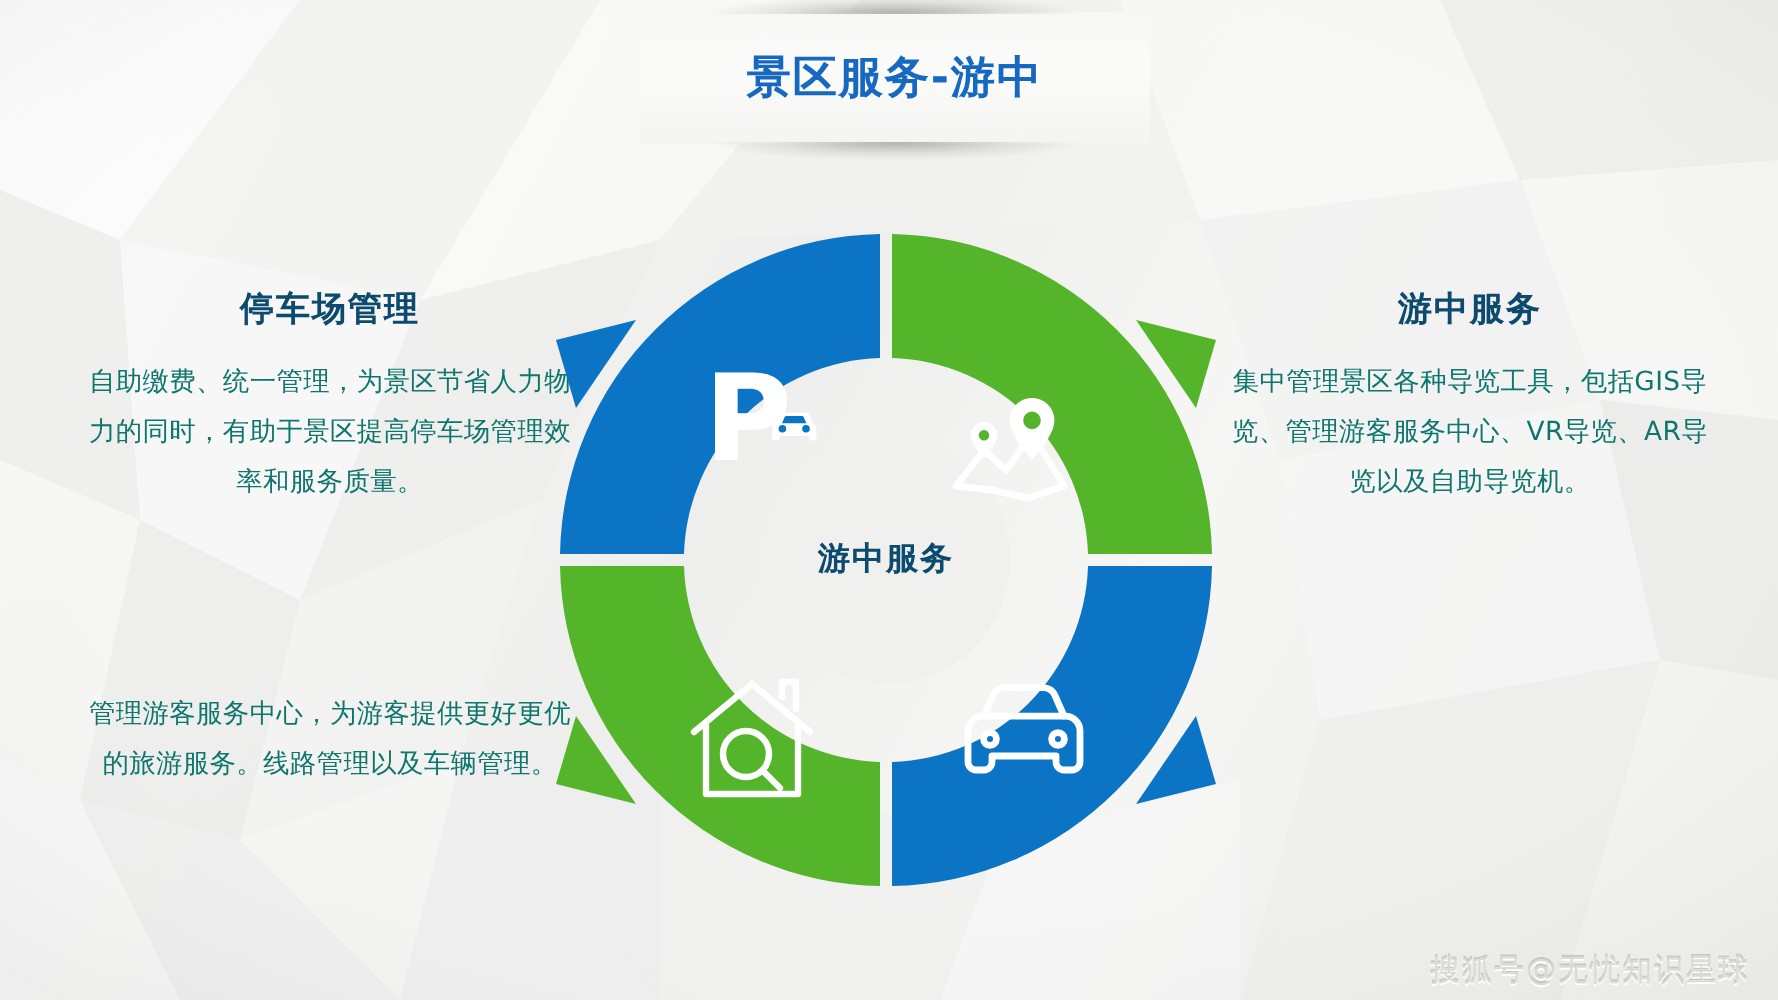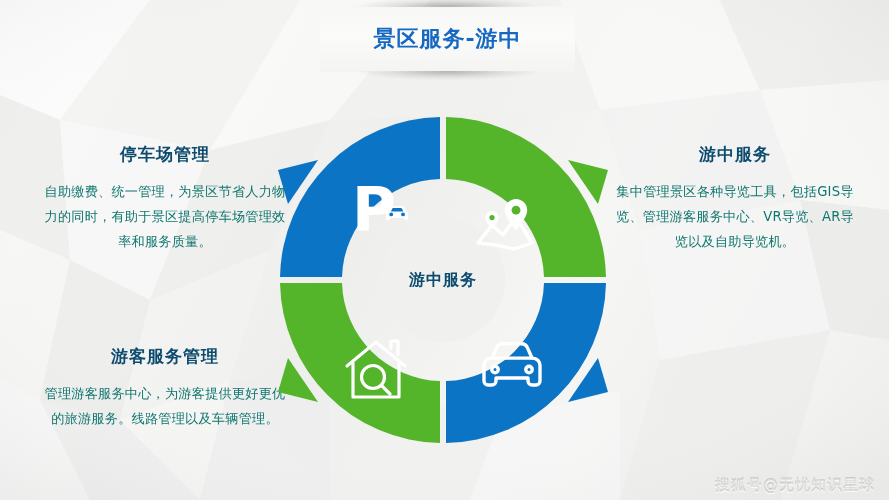--- a/index.html
+++ b/index.html
@@ -175,21 +175,20 @@
   <div class="title-plate">
     <div class="title-text">景区服务-游中</div>
   </div>
 
   <div class="block blk-tl">
     <div class="block-title">停车场管理</div>
     <div class="block-body">自助缴费、统一管理，为景区节省人力物力的同时，有助于景区提高停车场管理效率和服务质量。</div>
   </div>
 
   <div class="block blk-bl">
-    <div class="block-title">游客服务管理</div>
     <div class="block-body">管理游客服务中心，为游客提供更好更优的旅游服务。线路管理以及车辆管理。</div>
   </div>
 
   <div class="block blk-tr">
     <div class="block-title">游中服务</div>
     <div class="block-body">集中管理景区各种导览工具，包括GIS导览、管理游客服务中心、VR导览、AR导览以及自助导览机。</div>
   </div>
 
 
   <div class="donut-wrap">

